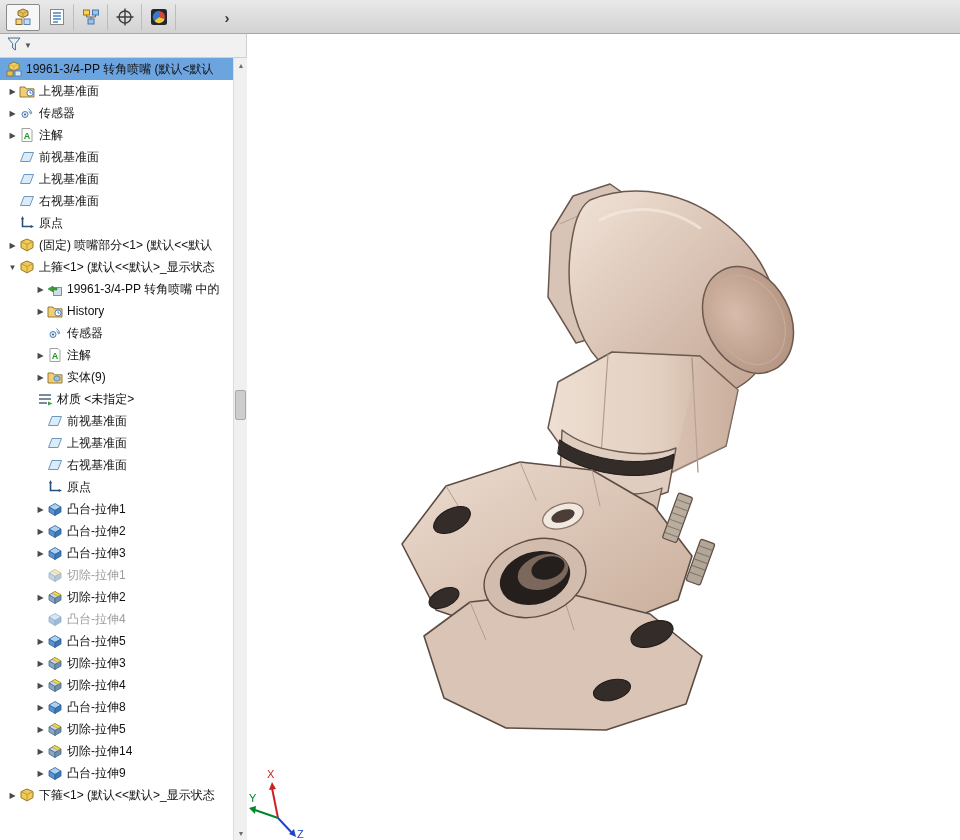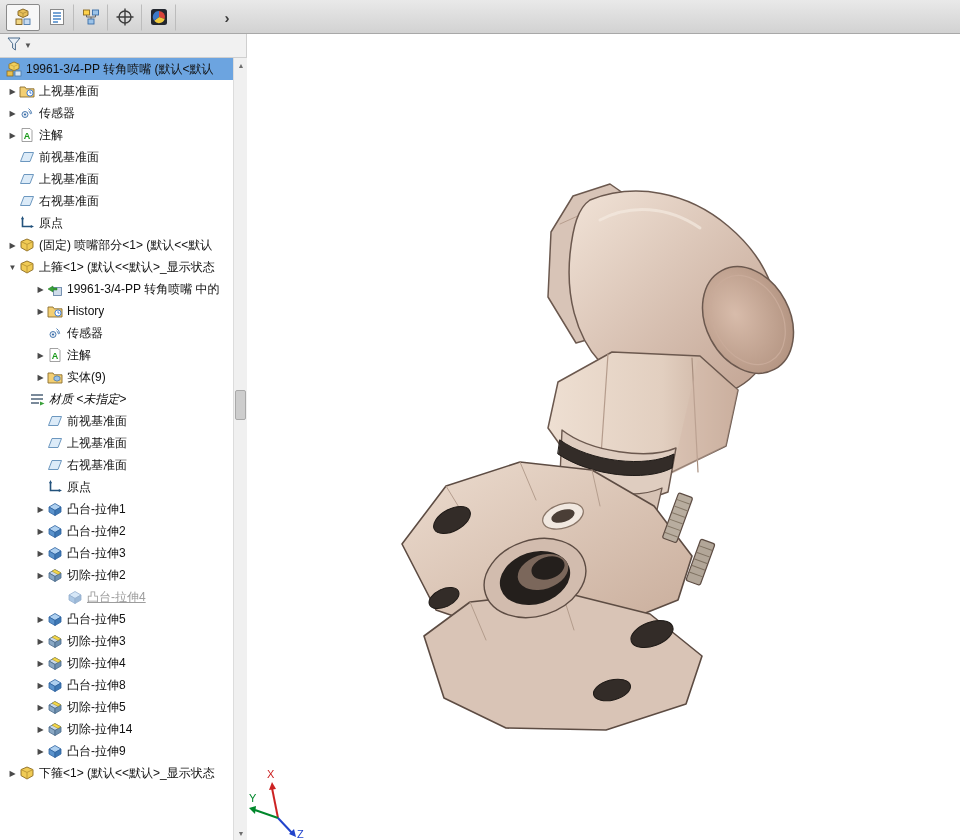--- a/index.html
+++ b/index.html
@@ -285,21 +285,21 @@
       <div class="trow" style="padding-left: 34px;">
         <span class="arrow">▶</span>
         <span class="ticon">
           <svg viewBox="0 0 16 16">
             <path d="M1 4h5l1.2 1.8H15V14H1z" fill="#f3cf73" stroke="#8a6d2f" stroke-width=".9"></path>
             <path d="M10 6.8l3 1.3v2.8L10 12.2 7 10.9V8.1z" fill="#9cc3e8" stroke="#3a6ea8" stroke-width=".7"></path>
           </svg>
         </span>
         <span class="tlabel">实体(9)</span>
       </div>
-      <div class="trow" style="padding-left: 16px; font-style: italic;">
+      <div class="trow" style="padding-left: 24px;">
         <span class="arrow" style="visibility: hidden;"></span>
         <span class="ticon">
           <svg viewBox="0 0 16 16">
             <path d="M2 4h12M2 8h12M2 12h8" stroke="#7a8a9a" stroke-width="2"></path>
             <path d="M11 10.5l4.5 2-4.5 2z" fill="#3aa13a"></path>
           </svg>
         </span>
         <span class="tlabel">材质 &lt;未指定&gt;</span>
       </div>
       <div class="trow" style="padding-left: 34px;">
@@ -365,33 +365,45 @@
         <span class="arrow">▶</span>
         <span class="ticon">
           <svg viewBox="0 0 16 16">
             <path d="M2 6l6-3.5L14 6l-6 3.5z" fill="#aed0f0" stroke="#2d62a0" stroke-width=".8"></path>
             <path d="M2 6v5l6 3.5V9.5z" fill="#5b93cc" stroke="#2d62a0" stroke-width=".8"></path>
             <path d="M14 6v5l-6 3.5V9.5z" fill="#3e78b4" stroke="#2d62a0" stroke-width=".8"></path>
           </svg>
         </span>
         <span class="tlabel">凸台-拉伸3</span>
       </div>
-      <div class="trow" style="padding-left: 34px;">
-        <span class="arrow">▶</span>
+      <div class="trow suppressed" style="padding-left: 34px;">
+        <span class="arrow" style="visibility: hidden;"></span>
         <span class="ticon">
           <svg viewBox="0 0 16 16">
             <path d="M2 6l6-3.5L14 6l-6 3.5z" fill="#c8d8e8" stroke="#4a6a8a" stroke-width=".8"></path>
             <path d="M2 6v5l6 3.5V9.5z" fill="#8aa8c4" stroke="#4a6a8a" stroke-width=".8"></path>
             <path d="M14 6v5l-6 3.5V9.5z" fill="#6e90b0" stroke="#4a6a8a" stroke-width=".8"></path>
             <path d="M5 4.2l6 3.2 2.8-1.6-6-3.2z" fill="#f5d84a" stroke="#a08820" stroke-width=".5"></path>
           </svg>
         </span>
+        <span class="tlabel">切除-拉伸1</span>
+      </div>
+      <div class="trow" style="padding-left: 34px;">
+        <span class="arrow">▶</span>
+        <span class="ticon">
+          <svg viewBox="0 0 16 16">
+            <path d="M2 6l6-3.5L14 6l-6 3.5z" fill="#c8d8e8" stroke="#4a6a8a" stroke-width=".8"></path>
+            <path d="M2 6v5l6 3.5V9.5z" fill="#8aa8c4" stroke="#4a6a8a" stroke-width=".8"></path>
+            <path d="M14 6v5l-6 3.5V9.5z" fill="#6e90b0" stroke="#4a6a8a" stroke-width=".8"></path>
+            <path d="M5 4.2l6 3.2 2.8-1.6-6-3.2z" fill="#f5d84a" stroke="#a08820" stroke-width=".5"></path>
+          </svg>
+        </span>
         <span class="tlabel">切除-拉伸2</span>
       </div>
-      <div class="trow suppressed" style="padding-left: 54px; text-decoration: underline;">
+      <div class="trow suppressed" style="padding-left: 34px;">
         <span class="arrow" style="visibility: hidden;"></span>
         <span class="ticon">
           <svg viewBox="0 0 16 16">
             <path d="M2 6l6-3.5L14 6l-6 3.5z" fill="#aed0f0" stroke="#2d62a0" stroke-width=".8"></path>
             <path d="M2 6v5l6 3.5V9.5z" fill="#5b93cc" stroke="#2d62a0" stroke-width=".8"></path>
             <path d="M14 6v5l-6 3.5V9.5z" fill="#3e78b4" stroke="#2d62a0" stroke-width=".8"></path>
           </svg>
         </span>
         <span class="tlabel">凸台-拉伸4</span>
       </div>

